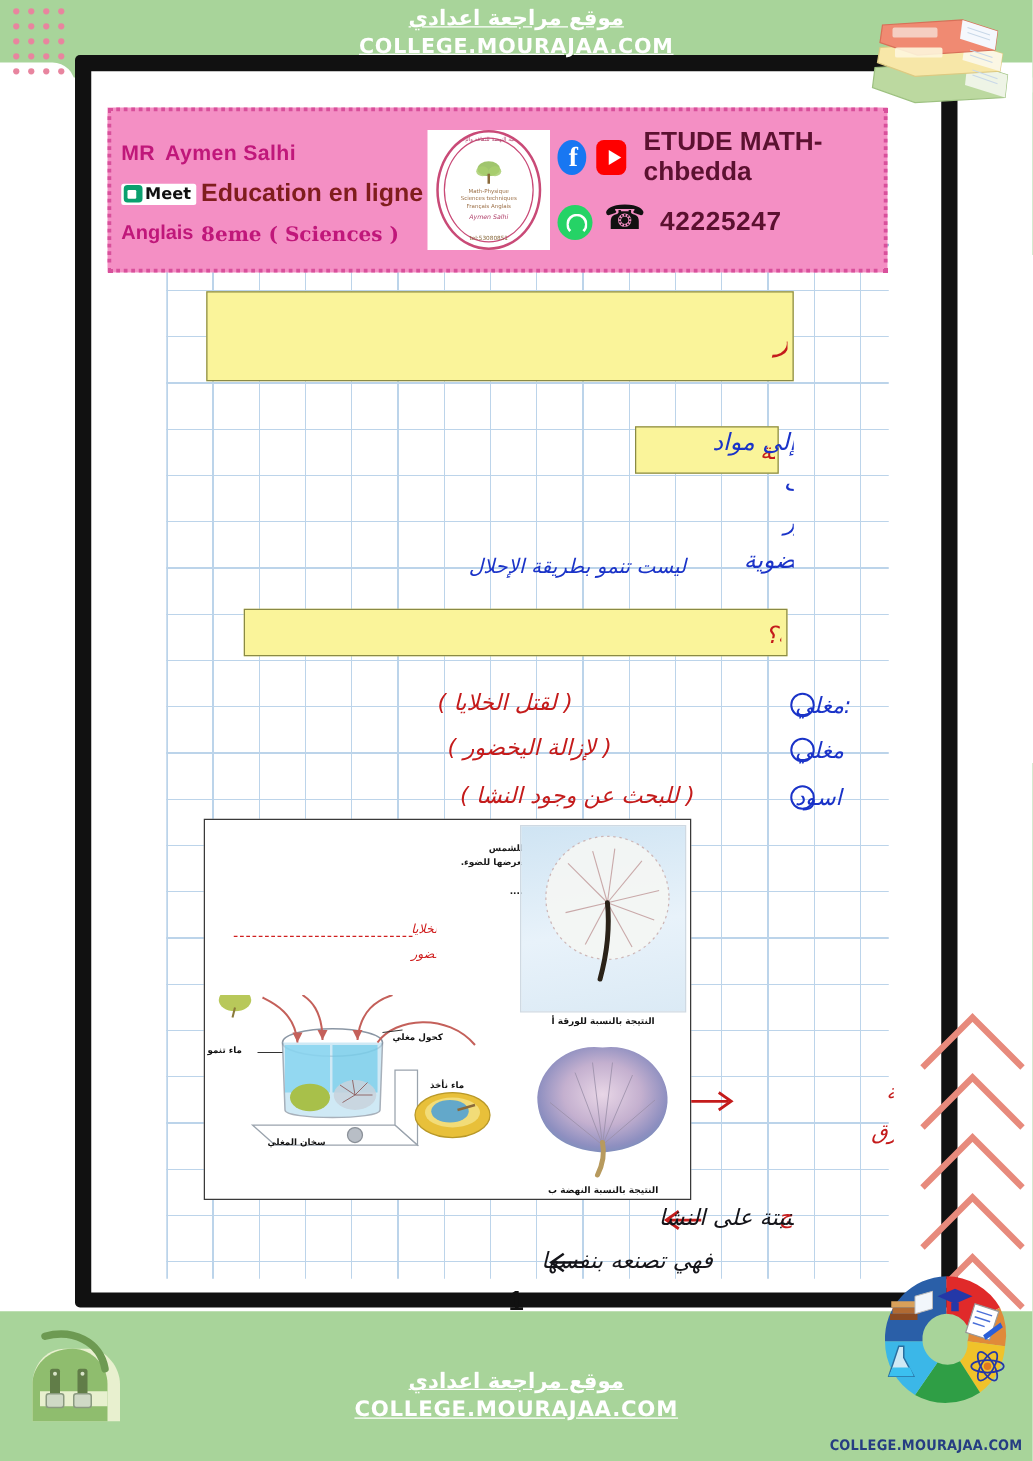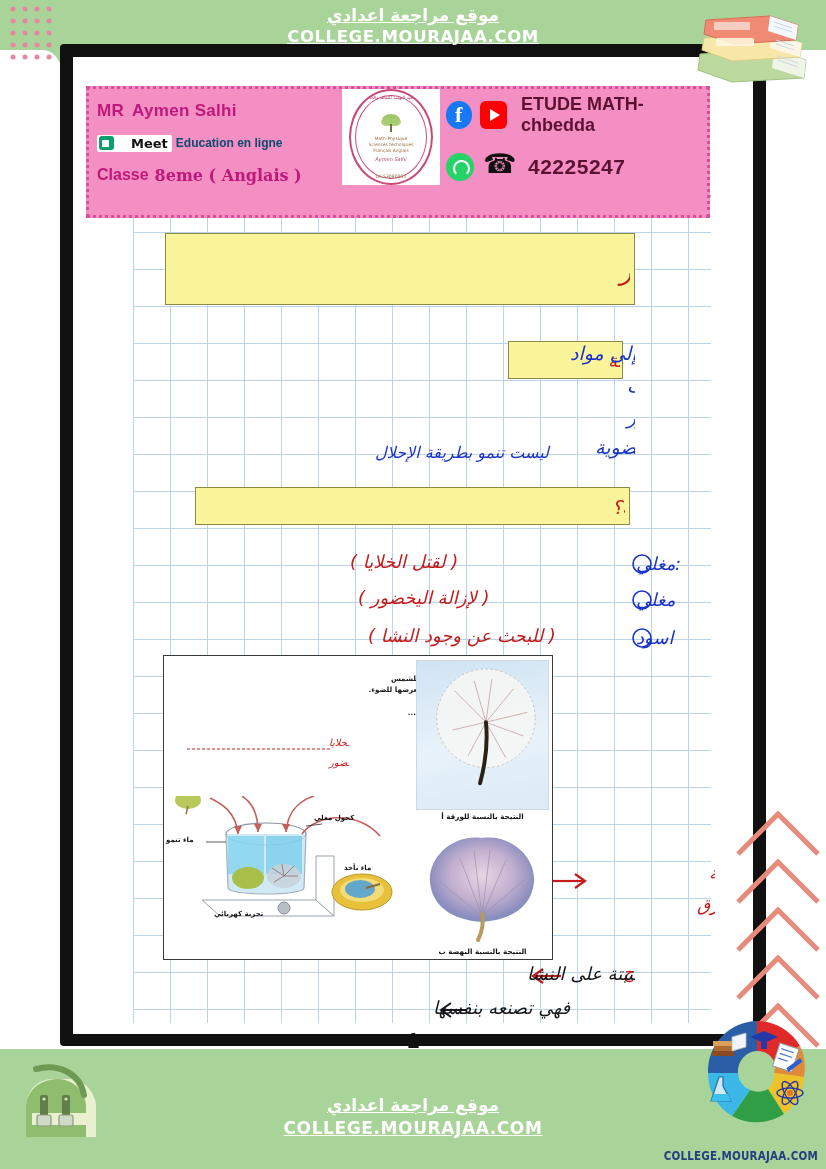--- a/index.html
+++ b/index.html
@@ -82,40 +82,40 @@
   .sheet-white{
     position:absolute; left:73px; top:57px; width:680px; height:977px;
     background:#ffffff; z-index:11;
   }
 
   
   .pink-header{
     position:absolute; left:86px; top:86px; width:624px; height:132px;
     background:#f48fc4; z-index:20;
     border:3px dotted #d8509b;
-    display:flex; align-items:flex-start;
+    display:flex; align-items:center;
   }
   .ph-left{ width:253px; padding:6px 0 0 8px; position:relative; }
   .ph-line{ display:flex; align-items:center; height:32px; }
   .ph-name{ color:#c0177a; font-size:17px; font-weight:bold;
             font-family:"Liberation Sans",sans-serif; letter-spacing:.3px; }
   .ph-meetbadge{
     background:#ffffff; color:#111; font-size:13px; font-weight:bold;
-    padding:1px 4px 1px 2px; display:inline-flex; align-items:center; gap:17px;
+    padding:1px 4px 1px 2px; display:inline-flex; align-items:center; gap:2px;
     border-radius:2px; margin-right:4px;
   }
   .ph-meetbadge .glyph{
     display:inline-block; width:15px; height:14px; background:#0aa06e;
     border-radius:3px; position:relative;
   }
   .ph-meetbadge .glyph::after{
     content:""; position:absolute; left:3px; top:3.5px; width:7px; height:7px;
     background:#ffffff; border-radius:1px;
   }
-  .ph-edu{ color:#0c4a6e; font-size:12px; font-weight:bold;
+  .ph-edu{ color:#7f1d1d; font-size:20px; font-weight:bold;
            font-family:"Liberation Sans",sans-serif; }
   .ph-classe{ color:#c0177a; font-size:16px; font-weight:bold;
               font-family:"Liberation Sans",sans-serif; }
   .ph-classeval{ color:#c0177a; font-size:16px; font-weight:bold;
               font-family:"DejaVu Serif",serif; margin-left:6px; }
 
   
   .ph-stamp{
     width:98px; background:#ffffff; position:relative;
     display:flex; align-items:center; justify-content:center;
@@ -148,21 +148,21 @@
   .ic-yt::after{ content:""; position:absolute; left:10px; top:8px;
     border-left:10px solid #fff; border-top:6px solid transparent;
     border-bottom:6px solid transparent; }
   .ic-wa{ background:#25d366; border-radius:50%; }
   .ic-wa::after{ content:""; position:absolute; left:7px; top:7px;
     width:13px; height:13px; border:2.5px solid #fff; border-radius:50%;
     border-bottom-color:transparent; }
   .ic-phone{ background:transparent; }
   .ic-phone::after{ content:"\260E"; position:absolute; left:1px; top:-5px;
     font-size:27px; color:#111; }
-  .ph-brand{ color:#5b1130; font-size:18px; font-weight:bold;
+  .ph-brand{ color:#5b1130; font-size:21px; font-weight:bold;
              font-family:"Liberation Sans",sans-serif; letter-spacing:0px; }
   .ph-phone{ color:#5b1130; font-size:21px; font-weight:bold;
              font-family:"Liberation Sans",sans-serif; letter-spacing:.5px; }
 
   
   .grid-paper{
     position:absolute; left:133px; top:195px; width:578px; height:828px;
     background:
       repeating-linear-gradient(to right, #bcd4ea 0 1px, transparent 1px 37px),
       repeating-linear-gradient(to bottom, #bcd4ea 0 1px, transparent 1px 37px),
@@ -356,22 +356,22 @@
       <span class="ph-name" style="margin-left:8px">Aymen Salhi</span>
     </div>
     <div class="ph-line">
       <span class="ph-meetbadge">
         <span class="glyph"></span>
         <span>Meet</span>
       </span>
       <span class="ph-edu">Education en ligne</span>
     </div>
     <div class="ph-line">
-      <span class="ph-classe">Classe</span>
-      <span class="ph-classeval">8eme ( Anglais )</span>
+      <span class="ph-classe">Anglais</span>
+      <span class="ph-classeval">8eme ( Sciences )</span>
     </div>
   </div>
 
   <div class="ph-stamp">
     <div class="stamp-oval">
       <div class="stamp-top">جمعية النهضة للثقافة والإعلام</div>
       <svg class="stamp-tree" viewBox="0 0 24 22">
         <ellipse cx="12" cy="8" rx="9" ry="6" fill="#8fbb55" opacity="0.85"></ellipse>
         <ellipse cx="7" cy="10" rx="5" ry="4" fill="#a8ce6e" opacity="0.85"></ellipse>
         <ellipse cx="17" cy="10" rx="5" ry="4" fill="#a8ce6e" opacity="0.85"></ellipse>
@@ -551,23 +551,23 @@
       <ellipse cx="194" cy="93" rx="15" ry="9" fill="#4a9fd8" opacity="0.85"></ellipse>
       <path d="M200 92 L214 88" stroke="#8a6a3a" stroke-width="2" fill="none"></path>
 
       <ellipse cx="22" cy="4" rx="13" ry="9" fill="#b8c85a"></ellipse>
       <path d="M22 10 L20 18" stroke="#8a7a3a" stroke-width="1.6"></path>
 
       <line x1="40" y1="46" x2="60" y2="46" stroke="#333" stroke-width="0.8"></line>
       <line x1="140" y1="30" x2="156" y2="28" stroke="#333" stroke-width="0.8"></line>
     </svg>
     <span class="lab-label" style="left:0px;top:40px;">ماء تنمو</span>
-    <span class="lab-label" style="left:148px;top:18px;">كحول مغلي</span>
+    <span class="lab-label" style="left:148px;top:30px;">كحول مغلي</span>
     <span class="lab-label" style="left:178px;top:68px;">ماء نأخذ</span>
-    <span class="lab-label" style="left:48px;top:114px;">تجربة كهربائي</span>
+    <span class="lab-label" style="left:48px;top:114px;">سخان المغلي</span>
   </div>
 </div>
 
 <svg style="position:absolute;left:545px;top:855px;width:170px;height:78px;z-index:32" viewBox="0 0 170 78">
   <g fill="none" stroke="#c41b1b" stroke-width="2.2">
     <line x1="8" y1="26" x2="38" y2="26"></line>
     <polyline points="30,19 40,26 30,33"></polyline>
   </g>
   <text x="164" y="24" text-anchor="end" font-size="17" fill="#c41b1b" font-style="italic" font-family="DejaVu Sans, sans-serif" direction="rtl">تلون الورقة</text>
   <text x="152" y="56" text-anchor="end" font-size="17" fill="#c41b1b" font-style="italic" font-family="DejaVu Sans, sans-serif" direction="rtl">بااللون الأزرق</text>

